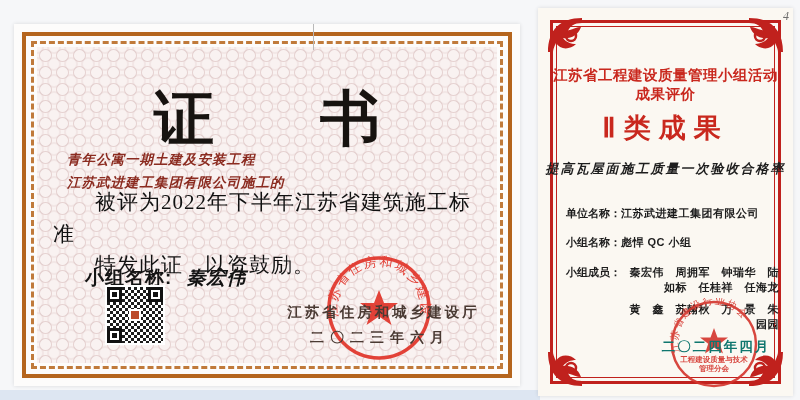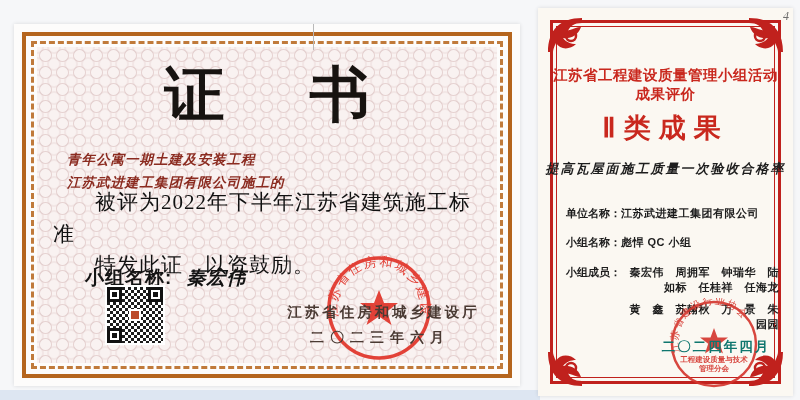--- a/index.html
+++ b/index.html
@@ -20,23 +20,23 @@
   .cl-inner{
     position:absolute; inset:23px;
     background-color:#f9f2f1;
     background-image:
       radial-gradient(circle, rgba(186,140,140,.0) 5px, rgba(186,140,140,.30) 6px, rgba(186,140,140,.0) 7px),
       radial-gradient(circle, rgba(186,140,140,.0) 5px, rgba(186,140,140,.22) 6px, rgba(186,140,140,.0) 7px);
     background-size:17px 17px, 17px 17px;
     background-position:0 0, 8.5px 8.5px;
   }
   .cl-title{
-    margin-top:8px; text-align:center;
+    margin-top:32px; text-align:center;
     font-size:60px; font-weight:bold; color:#171310;
-    font-family:Liberation Serif, serif;
+    font-family:Liberation Mono, monospace;
     word-spacing:70px;
   }
   .cl-red-lines{
     position:absolute; left:30px; top:102px;
     color:#8b2b20; font-size:13.5px; font-weight:bold; font-style:italic;
     line-height:1.7; letter-spacing:1px;
   }
   .cl-body{
     position:absolute; left:16px; right:14px; top:140px;
     color:#111; font-size:21px; line-height:1.5; letter-spacing:1px;

